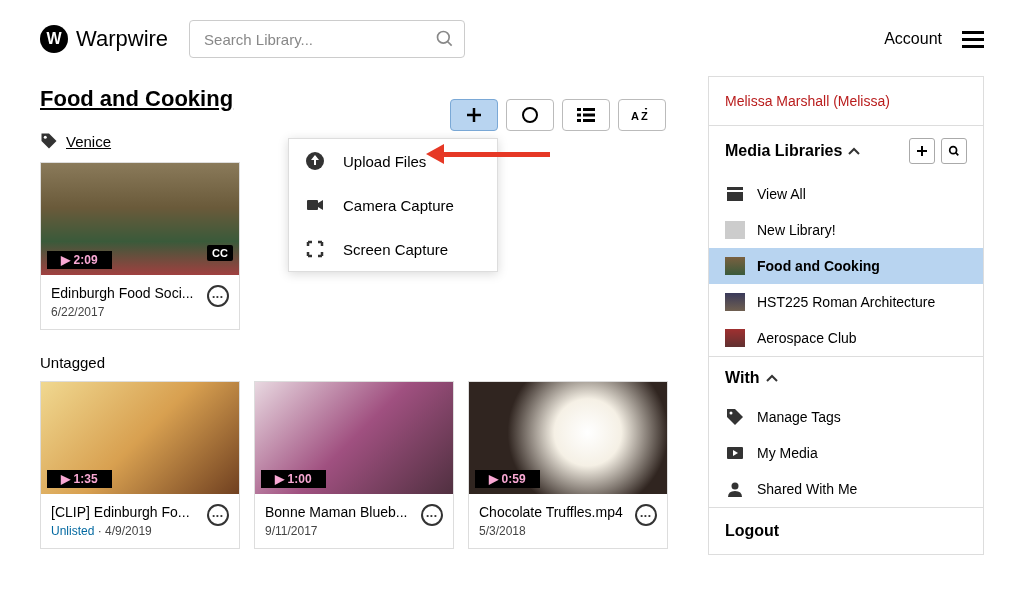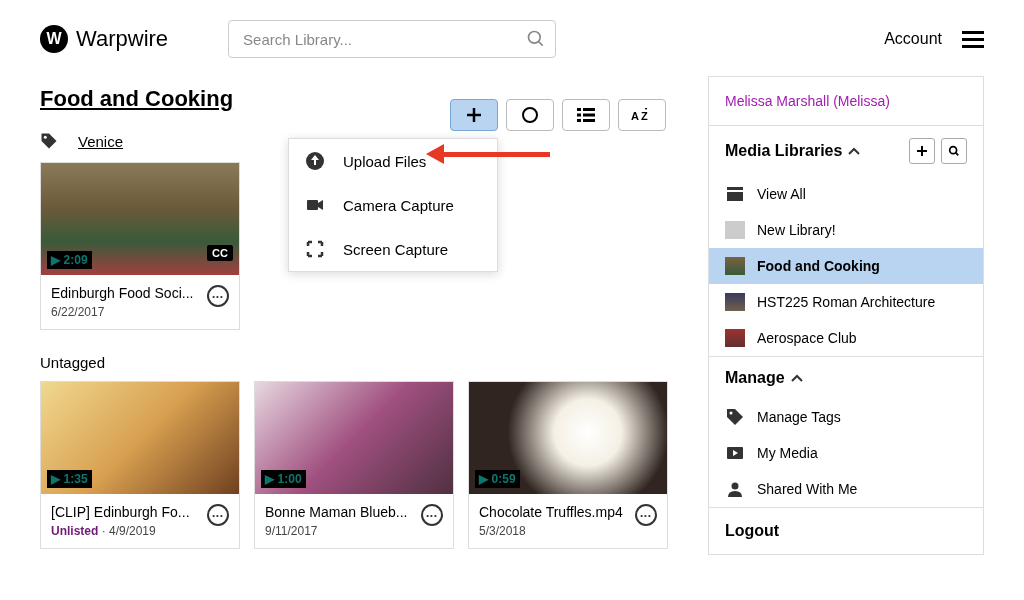--- a/index.html
+++ b/index.html
@@ -1,64 +1,64 @@
 <!DOCTYPE html>
 <html><head>
 <meta charset="utf-8">
 <style>
 * { margin: 0; padding: 0; box-sizing: border-box; font-family: -apple-system, BlinkMacSystemFont, "Helvetica Neue", Arial, sans-serif; }
 body { background: #fff; width: 1024px; height: 600px; overflow: hidden; position: relative; }
 
 .header { display: flex; align-items: center; padding: 20px 40px 10px; }
 .logo { display: flex; align-items: center; gap: 8px; font-size: 22px; font-weight: 500; }
 .logo-circle { width: 28px; height: 28px; border-radius: 50%; background: #000; color: #fff; display: flex; align-items: center; justify-content: center; font-weight: 700; font-size: 16px; }
-.search-box { margin-left: 60px; width: 328px; position: relative; border-radius: 13px; }
+.search-box { margin-left: 21px; width: 276px; position: relative; border-radius: 13px; }
 .search-box input { width: 100%; height: 38px; border: 1px solid #ccc; border-radius: 4px; padding: 0 38px 0 14px; font-size: 15px; }
 .search-box input::placeholder { color: #888; }
 .search-icon { position: absolute; right: 10px; top: 9px; width: 20px; height: 20px; }
 .account { margin-left: auto; display: flex; align-items: center; gap: 20px; font-size: 16px; }
 .hamburger { display: flex; flex-direction: column; gap: 4px; cursor: pointer; }
 .hamburger span { width: 22px; height: 3px; background: #000; }
 
 .main { display: flex; padding: 0 40px; gap: 30px; }
 .content { flex: 1; }
 .page-title { font-size: 22px; font-weight: 700; text-decoration: underline; margin-top: 18px; margin-bottom: 20px; }
 .toolbar { position: absolute; left: 450px; top: 99px; display: flex; gap: 8px; }
 .tool-btn { width: 48px; height: 32px; border: 1px solid #bbb; border-radius: 4px; background: #fff; display: flex; align-items: center; justify-content: center; cursor: pointer; }
 .tool-btn.active { background: #b8d4f0; border-color: #7aa8d6; }
 
-.tag-row { display: flex; align-items: center; gap: 20px; margin-bottom: 12px; }
+.tag-row { display: flex; align-items: center; gap: 8px; margin-bottom: 12px; }
 .tag-link { color: #000; text-decoration: underline; font-size: 15px; }
 
 .video-grid { display: flex; gap: 14px; flex-wrap: wrap; }
 .video-card { width: 200px; border: 1px solid #ddd; }
 .thumb { width: 100%; height: 112px; position: relative; background-size: cover; background-position: center; }
-.duration { position: absolute; bottom: 6px; left: 6px; background: #000; color: #0f766e; font-size: 12px; font-weight: 700; padding: 2px 4px; display: flex; align-items: center; gap: 3px; }
+.duration { position: absolute; bottom: 6px; left: 6px; background: #000; color: #f9a8d4; font-size: 12px; font-weight: 700; padding: 2px 14px; display: flex; align-items: center; gap: 3px; }
 .cc-badge { position: absolute; bottom: 14px; right: 6px; background: #000; color: #fff; font-size: 11px; font-weight: 700; padding: 2px 5px; border-radius: 2px; }
 .card-body { padding: 10px; display: flex; align-items: flex-start; gap: 6px; }
 .card-text { flex: 1; overflow: hidden; }
 .card-title { font-size: 14px; white-space: nowrap; overflow: hidden; text-overflow: ellipsis; }
 .card-meta { font-size: 12px; color: #444; margin-top: 4px; }
-.unlisted { color: #701a75; font-weight: 700; }
+.unlisted { color: #0369a1; font-weight: 400; }
 .more-btn { width: 22px; height: 22px; border: 2px solid #333; border-radius: 50%; display: flex; align-items: center; justify-content: center; cursor: pointer; flex-shrink: 0; }
 .more-btn::after { content: "•••"; font-size: 8px; letter-spacing: 1px; color: #333; }
 
 .section-label { font-size: 15px; margin: 24px 0 10px; }
 
 .dropdown { position: absolute; left: 288px; top: 138px; width: 210px; background: #fff; border: 1px solid #ddd; box-shadow: 0 2px 10px rgba(0,0,0,0.15); z-index: 10; }
 .dropdown-item { display: flex; align-items: center; gap: 18px; padding: 12px 16px; font-size: 15px; cursor: pointer; }
 .dd-icon { width: 20px; height: 20px; display: flex; align-items: center; justify-content: center; }
 
 .arrow { position: absolute; left: 440px; top: 152px; z-index: 11; }
 .arrow-line { width: 110px; height: 5px; background: #e63825; }
 .arrow-head { position: absolute; left: -14px; top: -8px; width: 0; height: 0; border-right: 18px solid #e63825; border-top: 10px solid transparent; border-bottom: 10px solid transparent; }
 
 .sidebar { width: 276px; border: 1px solid #ddd; margin-top: 8px; }
 .sb-section { border-bottom: 1px solid #ddd; }
-.sb-user { padding: 16px; font-size: 14px; color: #a21caf; }
+.sb-user { padding: 16px; font-size: 14px; color: #b91c1c; }
 .sb-head { padding: 12px 16px; font-size: 16px; font-weight: 700; display: flex; align-items: center; gap: 6px; }
 .sb-head-row { display: flex; align-items: center; }
 .sb-head-actions { margin-left: auto; display: flex; gap: 6px; }
 .sb-mini-btn { width: 26px; height: 26px; border: 1px solid #aaa; border-radius: 3px; display: flex; align-items: center; justify-content: center; cursor: pointer; background: #fff; }
 .sb-item { display: flex; align-items: center; gap: 12px; padding: 9px 16px; font-size: 14px; cursor: pointer; }
 .sb-item.active { background: #b8d4f0; font-weight: 700; }
 .sb-thumb { width: 20px; height: 18px; background: #888; flex-shrink: 0; }
 .sb-icon { width: 20px; height: 18px; display: flex; align-items: center; justify-content: center; flex-shrink: 0; }
 .sb-logout { padding: 14px 16px; font-weight: 700; font-size: 16px; }
 
@@ -242,21 +242,21 @@
             <span>HST225 Roman Architecture</span>
           </div>
           <div class="sb-item">
             <div class="sb-thumb" style="background:linear-gradient(#a03030,#603030)"></div>
             <span>Aerospace Club</span>
           </div>
         </div>
     </div>
     <div class="sb-section">
       <div class="sb-head">
-        <span>Manage</span>
+        <span>With</span>
         <svg width="12" height="8" viewBox="0 0 12 8">
             <polyline points="1,7 6,2 11,7" fill="none" stroke="#333" stroke-width="2"></polyline>
           </svg>
       </div>
       <div id="media-list">
           <div class="sb-item">
             <span class="sb-icon">
               <svg width="20" height="20" viewBox="0 0 20 20">
                 <path d="M2 2 L10 2 L18 10 L10 18 L2 10 Z" fill="#333"></path>
                 <circle cx="6" cy="6" r="1.5" fill="#fff"></circle>

